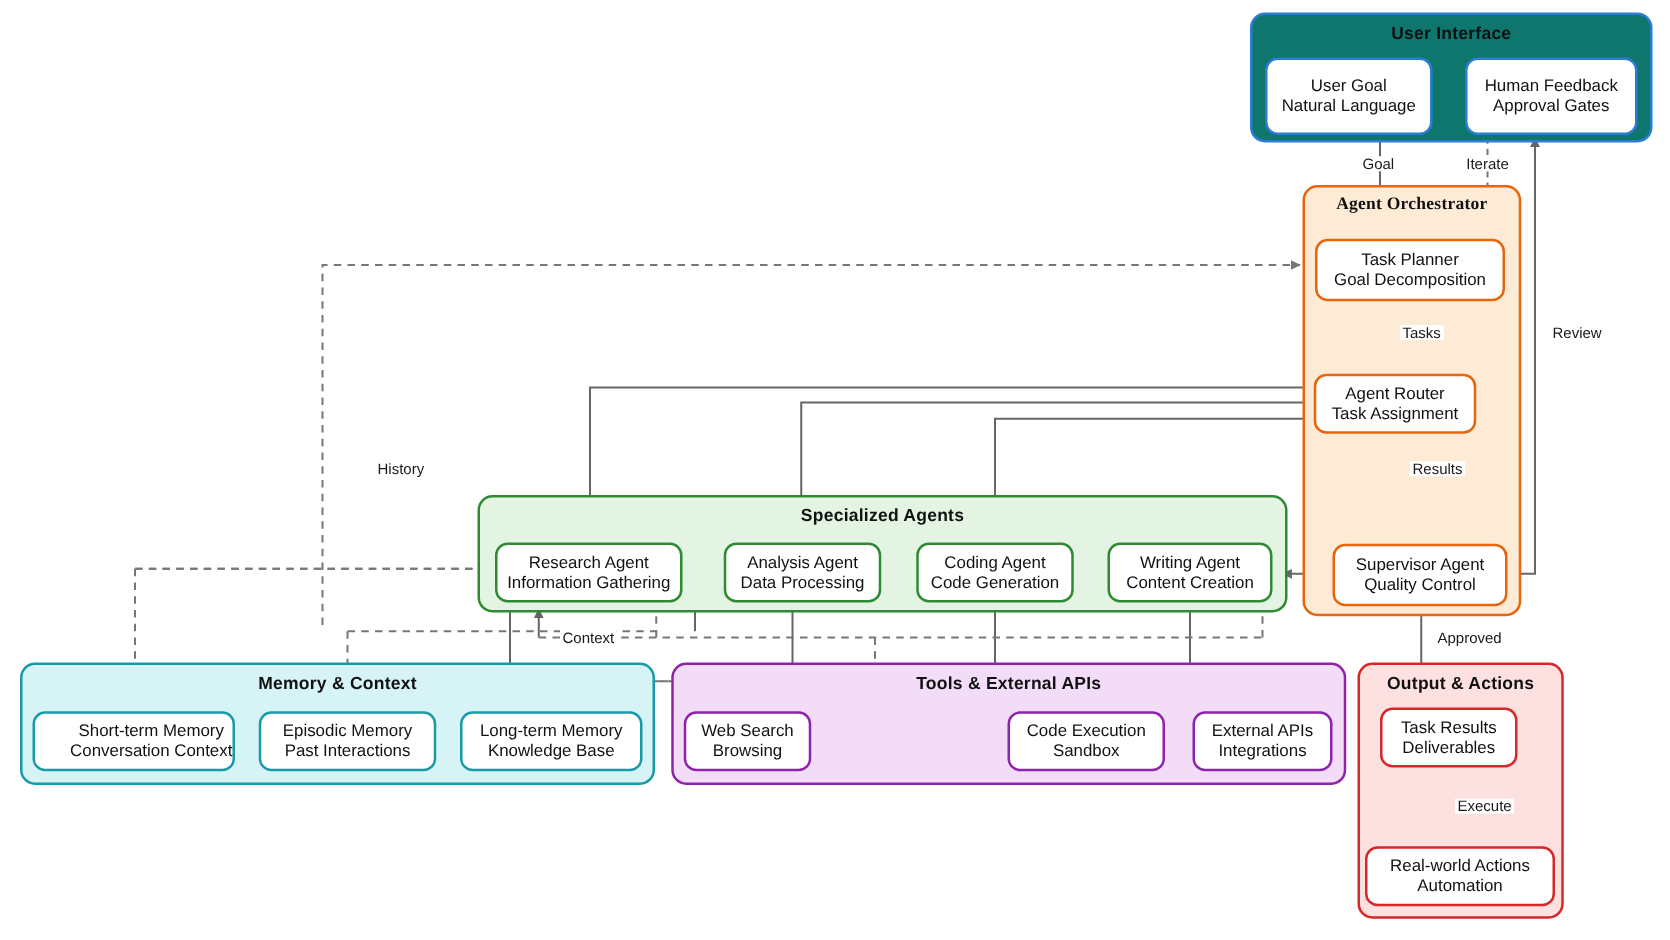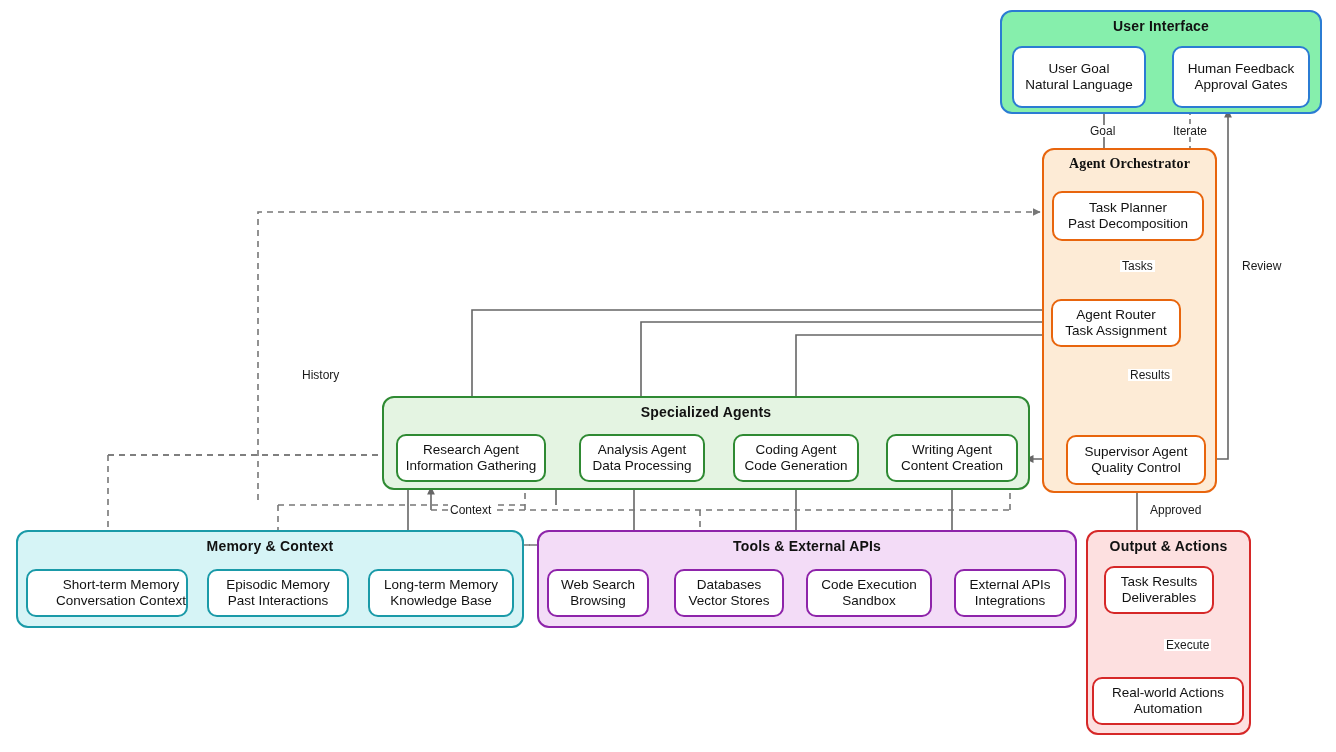--- a/index.html
+++ b/index.html
@@ -60,21 +60,21 @@
   .edge-label {
     position: absolute;
     font-size: 12px;
     color: #1a1a1a;
     background: #ffffff;
     padding: 0 2px;
     white-space: nowrap;
     line-height: 1;
   }
   
-  .c-ui      { background:#86efac; border-color:#2b7cd3; }
+  .c-ui      { background:#0f766e; border-color:#2b7cd3; }
   .n-ui      { border-color:#2b7cd3; }
   .c-orch    { background:#fdebd6; border-color:#e8650d;font-family:Liberation Serif, serif; }
   .n-orch    { border-color:#e8650d; }
   .c-agents  { background:#e4f4e2; border-color:#2f8a33; }
   .n-agents  { border-color:#2f8a33; }
   .c-mem     { background:#d6f4f6; border-color:#1a9aa8; }
   .n-mem     { border-color:#1a9aa8; }
   .c-tools   { background:#f3dcf7; border-color:#8e24aa; }
   .n-tools   { border-color:#8e24aa; }
   .c-out     { background:#fde0e0; border-color:#d62828; }
@@ -162,21 +162,21 @@
   <div class="node n-ui" style="left:1172px; top:46px; width:138px; height:62px;">
     <span class="l1">Human Feedback</span>
     <span class="l2">Approval Gates</span>
   </div>
 
   <div class="cluster c-orch" style="left:1042px; top:148px; width:175px; height:345px;">
     <div class="cluster-title">Agent Orchestrator</div>
   </div>
   <div class="node n-orch" style="left:1052px; top:191px; width:152px; height:50px;">
     <span class="l1">Task Planner</span>
-    <span class="l2">Past Decomposition</span>
+    <span class="l2">Goal Decomposition</span>
   </div>
   <div class="node n-orch" style="left:1051px; top:299px; width:130px; height:48px;">
     <span class="l1">Agent Router</span>
     <span class="l2">Task Assignment</span>
   </div>
   <div class="node n-orch" style="left:1066px; top:435px; width:140px; height:50px;">
     <span class="l1">Supervisor Agent</span>
     <span class="l2">Quality Control</span>
   </div>
 
@@ -215,24 +215,20 @@
     <span class="l1">Long-term Memory</span>
     <span class="l2">Knowledge Base</span>
   </div>
 
   <div class="cluster c-tools" style="left:537px; top:530px; width:540px; height:98px;">
     <div class="cluster-title">Tools &amp; External APIs</div>
   </div>
   <div class="node n-tools" style="left:547px; top:569px; width:102px; height:48px;">
     <span class="l1">Web Search</span>
     <span class="l2">Browsing</span>
-  </div>
-  <div class="node n-tools" style="left:674px; top:569px; width:110px; height:48px;">
-    <span class="l1">Databases</span>
-    <span class="l2">Vector Stores</span>
   </div>
   <div class="node n-tools" style="left:954px; top:569px; width:112px; height:48px;">
     <span class="l1">External APIs</span>
     <span class="l2">Integrations</span>
   </div>
   <div class="node n-tools" style="left:806px; top:569px; width:126px; height:48px;">
     <span class="l1">Code Execution</span>
     <span class="l2">Sandbox</span>
   </div>
 

